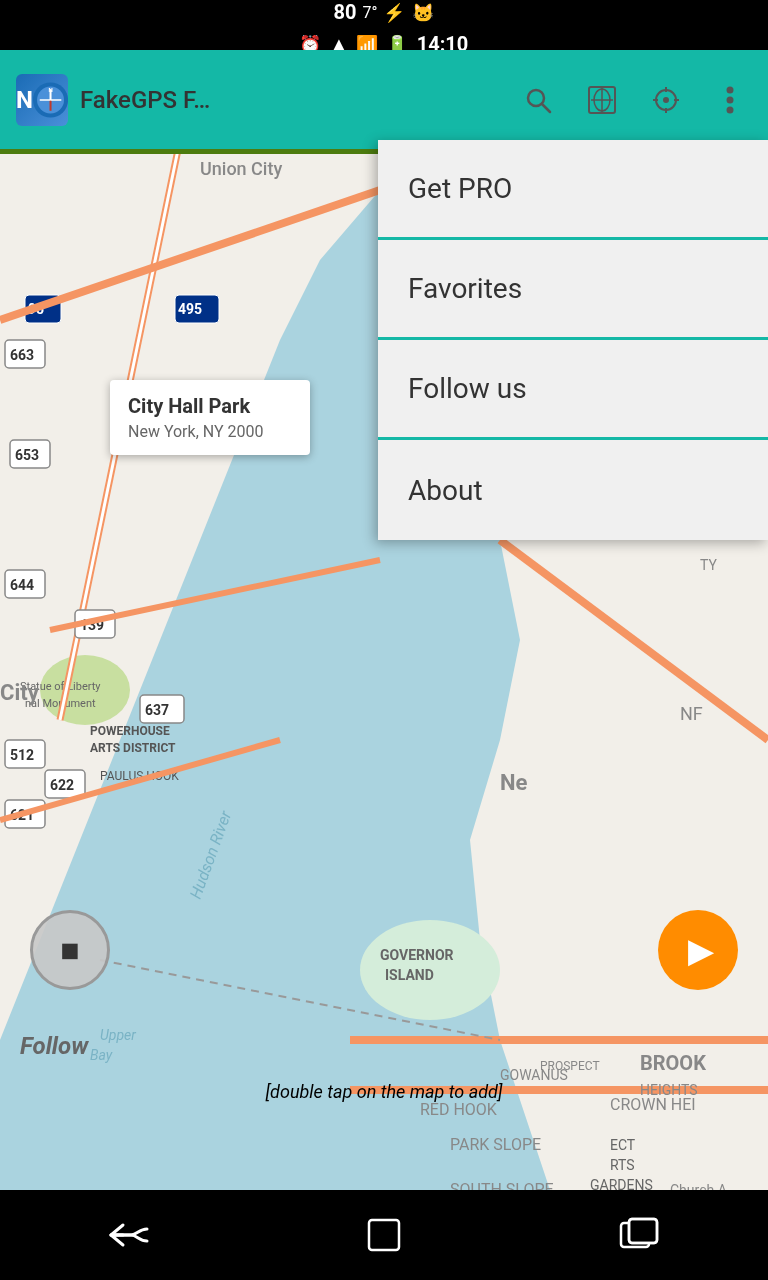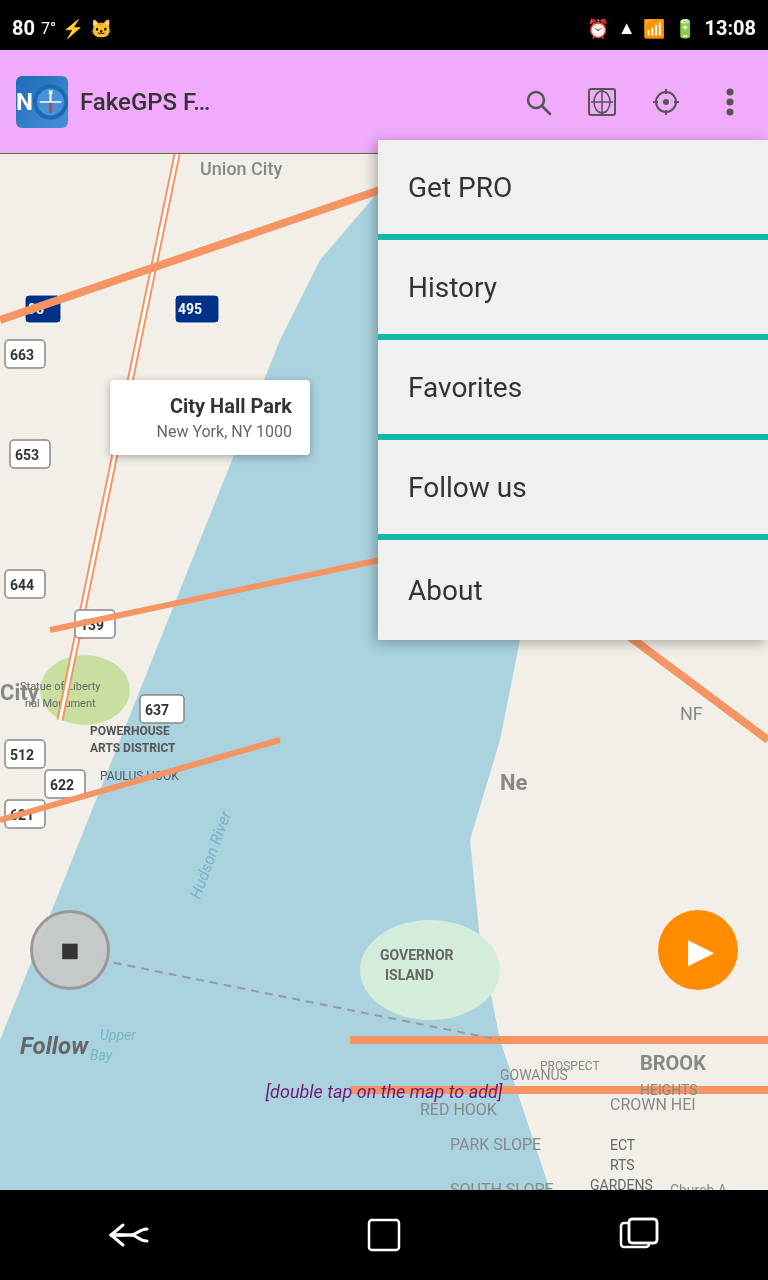--- a/index.html
+++ b/index.html
@@ -18,20 +18,21 @@
       height: 56px;
       background: #000;
       display: flex;
       align-items: center;
       justify-content: space-between;
       padding: 0 12px;
       position: absolute;
       top: 0;
       left: 0;
       z-index: 100;
+      flex-direction: column;
     }
     .status-left {
       display: flex;
       align-items: center;
       gap: 6px;
       color: #fff;
       font-size: 20px;
       font-weight: bold;
     }
     .status-left .signal-text {
@@ -52,29 +53,29 @@
     }
     .status-icon {
       font-size: 18px;
       color: #fff;
     }
 
     
     #action-bar {
       width: 768px;
       height: 104px;
-      background: #f0abfc;
+      background: #14b8a6;
       display: flex;
       align-items: center;
       position: absolute;
       top: 50px;
       left: 0;
       z-index: 100;
       padding: 0 16px;
-      border-bottom: 1px solid #4d7c0f;
+      border-bottom: 5px solid #4d7c0f;
     }
     .app-logo {
       width: 52px;
       height: 52px;
       margin-right: 12px;
       border-radius: 6px;
       background: linear-gradient(135deg, #1a6bb5, #4a90d9);
       display: flex;
       align-items: center;
       justify-content: center;
@@ -130,21 +131,20 @@
     .map-info-card {
       position: absolute;
       top: 240px;
       left: 110px;
       background: #fff;
       border-radius: 4px;
       padding: 14px 18px;
       box-shadow: 0 2px 8px rgba(0,0,0,0.3);
       z-index: 10;
       min-width: 200px;
-      text-align: right;
     }
     .map-info-card .place-name {
       font-size: 20px;
       font-weight: bold;
       color: #333;
     }
     .map-info-card .place-address {
       font-size: 16px;
       color: #666;
       margin-top: 4px;
@@ -207,41 +207,41 @@
     }
 
     
     .double-tap-hint {
       position: absolute;
       bottom: 88px;
       left: 0;
       right: 0;
       text-align: center;
       font-size: 18px;
-      color: #701a75;
+      color: #000000;
       font-style: italic;
       z-index: 10;
     }
 
     
     #dropdown-menu {
       position: absolute;
       top: 140px;
       right: 0;
       width: 390px;
       background: #f0f0f0;
       z-index: 200;
       box-shadow: -3px 3px 12px rgba(0,0,0,0.3);
     }
     .menu-item {
       display: flex;
       align-items: center;
       padding: 0 30px;
       height: 100px;
-      border-bottom: 6px solid #14b8a6;
+      border-bottom: 3px solid #14b8a6;
       cursor: pointer;
       background: #f0f0f0;
       transition: background 0.15s;
     }
     .menu-item:last-child {
       border-bottom: none;
     }
     .menu-item-label {
       font-size: 28px;
       color: #333;
@@ -286,21 +286,21 @@
   </div>
   <div class="status-right">
 
     <span class="status-icon">⏰</span>
 
     <span class="status-icon">▲</span>
 
     <span class="status-icon">📶</span>
 
     <span class="status-icon">🔋</span>
-    <span>13:08</span>
+    <span>14:10</span>
   </div>
 </div>
 
 <div id="action-bar">
 
   <div class="app-logo">
     <svg width="52" height="52" viewBox="0 0 52 52">
       <circle cx="26" cy="26" r="26" fill="#1a6bb5"></circle>
       <circle cx="26" cy="26" r="20" fill="#4a90d9"></circle>
 
@@ -453,42 +453,39 @@
     <line x1="0" y1="680" x2="280" y2="600" stroke="#f59563" stroke-width="6"></line>
 
     <line x1="100" y1="820" x2="500" y2="900" stroke="#999" stroke-width="2" stroke-dasharray="8 6"></line>
 
     <text x="358" y="1140" fill="#888" font-size="12">39</text>
   </svg>
 
   
   <div class="map-info-card">
     <div class="place-name">City Hall Park</div>
-    <div class="place-address">New York, NY 1000</div>
+    <div class="place-address">New York, NY 2000</div>
   </div>
 
   
   <div class="stop-btn"></div>
 
   
   <div class="play-btn"></div>
 
   
   <div class="google-watermark">Follow</div>
 
   
   <div class="double-tap-hint">[double tap on the map to add]</div>
 </div>
 
 <div id="dropdown-menu">
   <div class="menu-item">
     <span class="menu-item-label">Get PRO</span>
-  </div>
-  <div class="menu-item">
-    <span class="menu-item-label">History</span>
   </div>
   <div class="menu-item">
     <span class="menu-item-label">Favorites</span>
   </div>
   <div class="menu-item">
     <span class="menu-item-label">Follow us</span>
   </div>
   <div class="menu-item">
     <span class="menu-item-label">About</span>
   </div>

